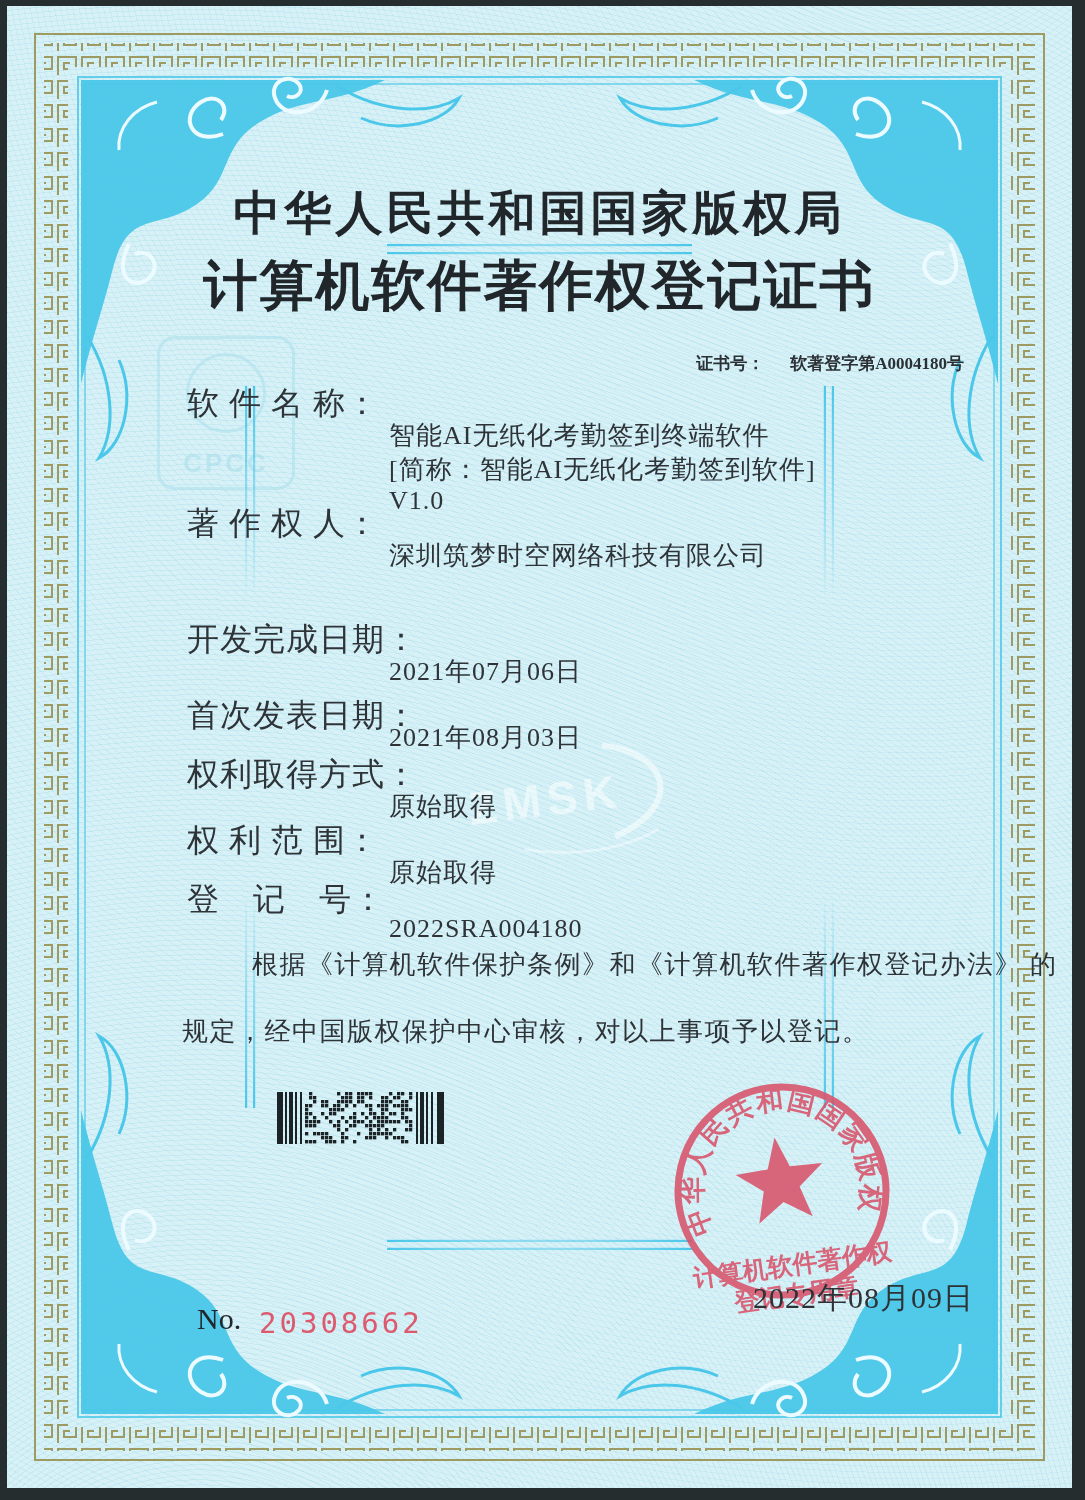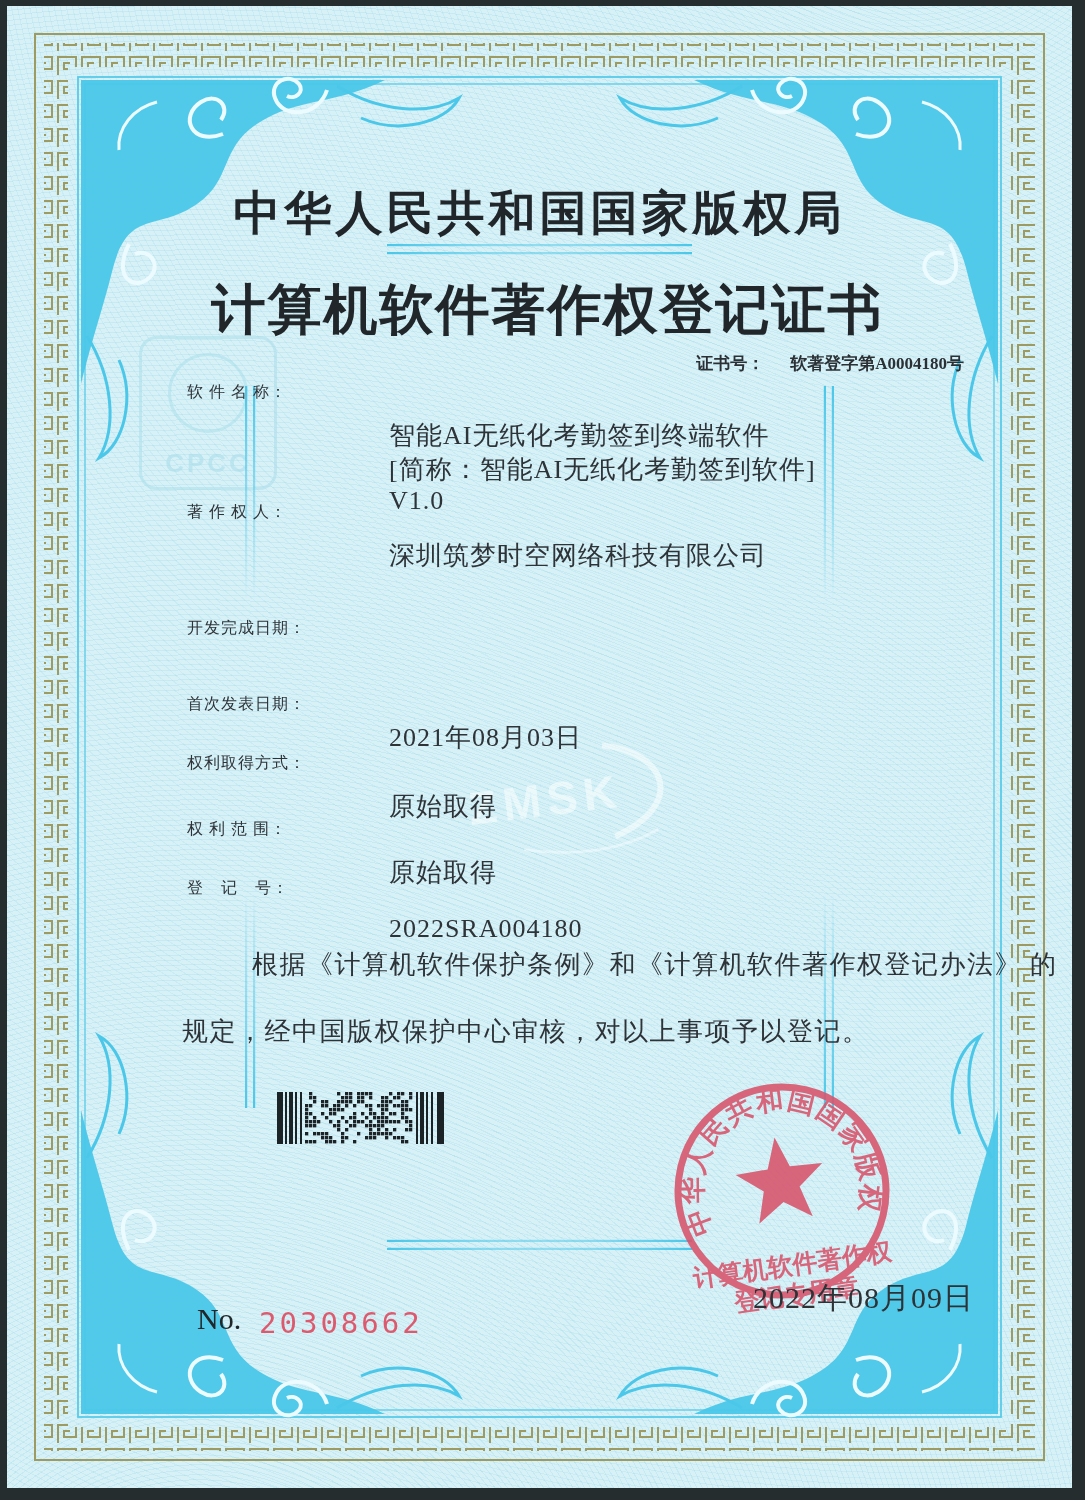--- a/index.html
+++ b/index.html
@@ -6,31 +6,31 @@
   .scan{position:relative;width:1085px;height:1500px;background:#262d2f;overflow:hidden;
         font-family:"Liberation Serif",serif;}
   .page{position:absolute;left:7px;top:6px;right:13px;bottom:12px;
         background-color:#d7f1f7;
         background-image:
           repeating-radial-gradient(circle at 18% 115%, rgba(108,198,219,.16) 0 1px, transparent 1px 5px),
           repeating-radial-gradient(circle at 85% -12%, rgba(108,198,219,.13) 0 1px, transparent 1px 6px);}
   .abs{position:absolute;}
   .ttl{width:100%;text-align:center;font-weight:700;color:#21262a;}
   .t1{top:176px;font-size:47px;letter-spacing:4px;}
-  .t2{top:268px;font-size:54px;letter-spacing:2px;margin-left:8px;}
+  .t2{top:244px;font-size:54px;letter-spacing:2px;}
   .certno{top:326px;right:108px;font-size:17px;color:#2b3035;white-space:pre;font-weight:bold;}
   .certno .lab{margin-right:26px;}
-  .lbl{left:180px;font-size:16px;color:#2e3338;white-space:pre;letter-spacing:1px;}
+  .lbl{left:180px;font-size:32px;color:#2e3338;white-space:pre;letter-spacing:1px;}
   .val{left:382px;font-size:26px;color:#2e3338;white-space:pre;letter-spacing:1px;margin-top:36px;}
   .stmt{font-size:26px;color:#2e3338;letter-spacing:1.5px;white-space:pre;}
   .date{left:746px;top:1272px;font-size:30px;color:#2d3236;letter-spacing:1px;z-index:6;}
   .serial-label{left:190px;top:1296px;font-size:30px;color:#22272b;z-index:6;}
   .serial-num{left:252px;top:1300px;font-size:29px;color:#dd5a6e;letter-spacing:3px;z-index:6;
               font-family:"DejaVu Sans Mono",monospace;}
-  .wm-cpcc{left:132px;top:330px;width:132px;height:148px;border:3px solid rgba(168,221,234,.95);
+  .wm-cpcc{left:150px;top:330px;width:132px;height:148px;border:3px solid rgba(168,221,234,.95);
            border-radius:18px;opacity:.55;z-index:1;}
   .wm-cpcc .ring{position:absolute;left:26px;top:14px;width:74px;height:74px;border-radius:50%;
            border:3px solid rgba(168,221,234,.95);}
   .wm-cpcc .txt{position:absolute;left:0;right:0;bottom:8px;text-align:center;font-size:26px;
            font-weight:700;letter-spacing:3px;color:rgba(168,221,234,1);
            font-family:"Liberation Sans",sans-serif;}
   .wm-zmsk{left:452px;top:732px;width:250px;height:130px;opacity:.55;z-index:1;transform:rotate(-7deg);}
   .wm-zmsk .z{position:absolute;left:10px;top:30px;font-size:46px;font-weight:700;letter-spacing:6px;
            color:rgba(255,255,255,.95);font-family:"Liberation Sans",sans-serif;}
   svg{display:block;}
@@ -111,20 +111,21 @@
 
   <div class="abs lbl textlayer" style="top:376px">软 件 名 称：</div>
   <div class="abs val textlayer" style="top:376px">智能AI无纸化考勤签到终端软件</div>
   <div class="abs val textlayer" style="top:410px">[简称：智能AI无纸化考勤签到软件]</div>
   <div class="abs val textlayer" style="top:444px">V1.0</div>
 
   <div class="abs lbl textlayer" style="top:496px">著 作 权 人：</div>
   <div class="abs val textlayer" style="top:496px">深圳筑梦时空网络科技有限公司</div>
 
   <div class="abs lbl textlayer" style="top:612px">开发完成日期：</div>
+  <div class="abs val textlayer" style="top:612px">2021年07月06日</div>
 
   <div class="abs lbl textlayer" style="top:688px">首次发表日期：</div>
   <div class="abs val textlayer" style="top:678px">2021年08月03日</div>
 
   <div class="abs lbl textlayer" style="top:747px">权利取得方式：</div>
   <div class="abs val textlayer" style="top:747px">原始取得</div>
 
   <div class="abs lbl textlayer" style="top:813px">权 利 范 围：</div>
   <div class="abs val textlayer" style="top:813px">原始取得</div>
 

